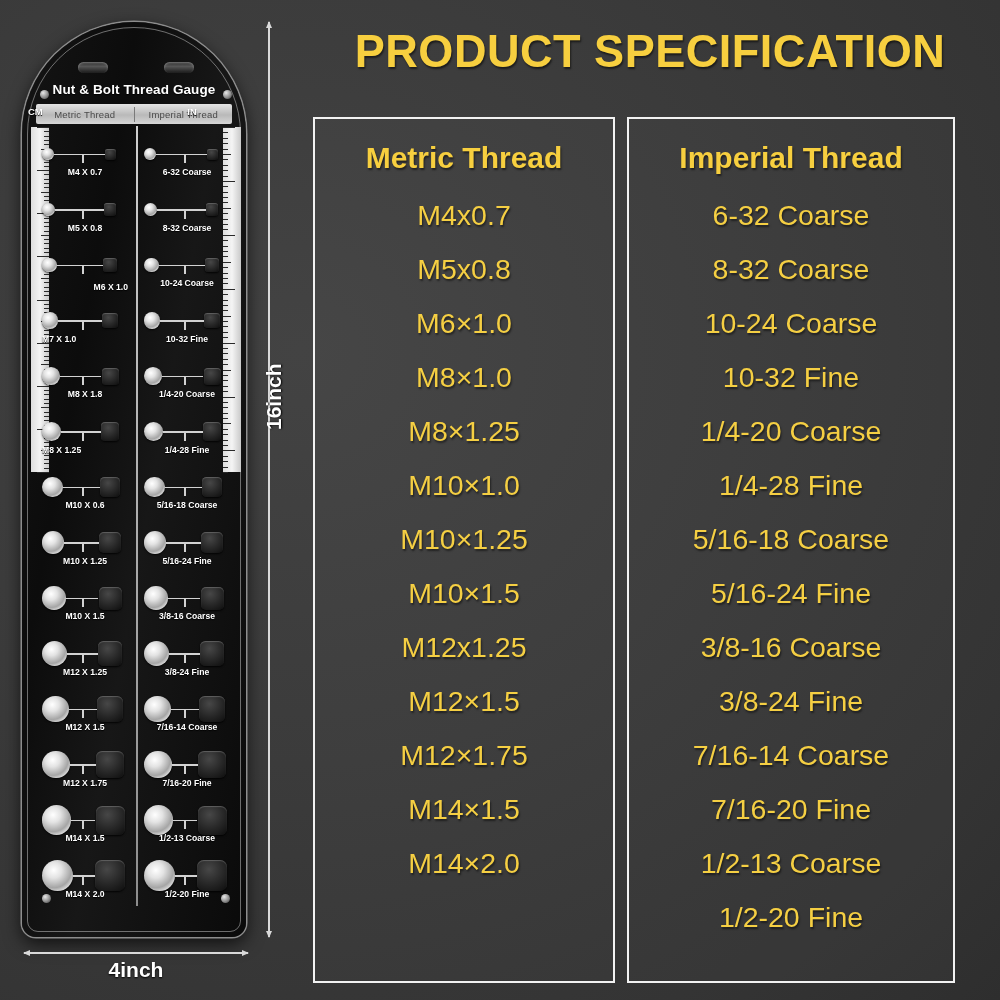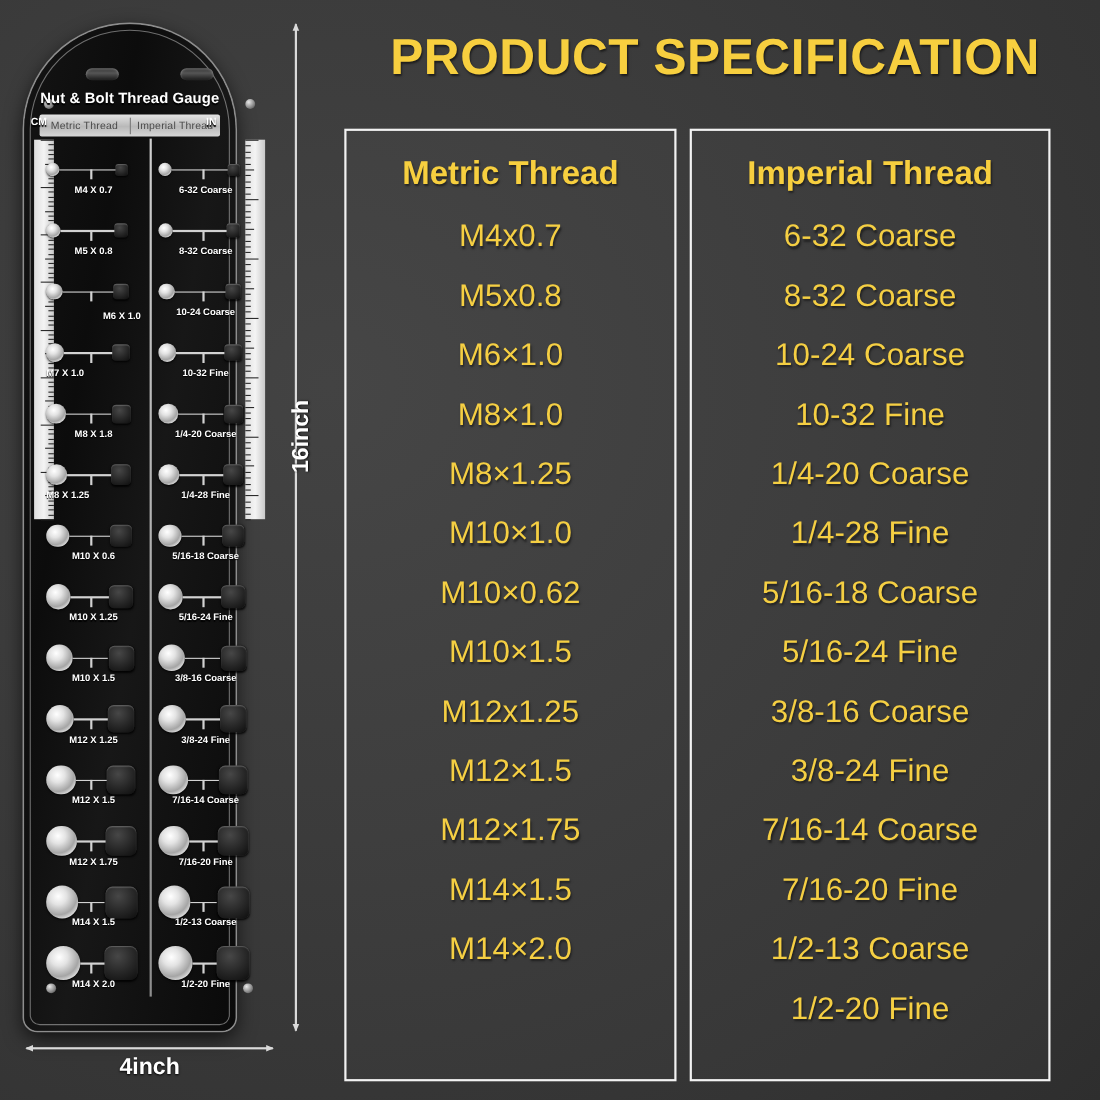--- a/index.html
+++ b/index.html
@@ -17,20 +17,21 @@
   }
 
   
   #photo{position:absolute;left:0;top:0;width:300px;height:1000px;}
 
   .gauge-body{
     position:absolute;left:22px;top:22px;width:192px;height:915px;
     background:linear-gradient(100deg,#141414 0%,#0c0c0c 30%,#171717 55%,#0a0a0a 100%);
     border-radius:112px 112px 14px 14px;
     box-shadow:0 0 0 1.5px #8d8d8d, 0 6px 18px rgba(0,0,0,.75);
+    padding-left:32px;
   }
   .gauge-inner-rim{
     position:absolute;left:5px;top:5px;right:5px;bottom:5px;
     border:1px solid rgba(190,190,190,.55);
     border-radius:108px 108px 11px 11px;
     pointer-events:none;
   }
   .slot{
     position:absolute;width:30px;height:11px;border-radius:6px;
     background:linear-gradient(180deg,#2c2c2c,#565656 40%,#1a1a1a);
@@ -526,21 +527,21 @@
 
   <div class="panel metric">
     <div class="panel-head">Metric Thread</div>
     <ul class="panel-list" id="metric-list">
         <li>M4x0.7</li>
         <li>M5x0.8</li>
         <li>M6×1.0</li>
         <li>M8×1.0</li>
         <li>M8×1.25</li>
         <li>M10×1.0</li>
-        <li>M10×0.62</li>
+        <li>M10×1.25</li>
         <li>M10×1.5</li>
         <li>M12x1.25</li>
         <li>M12×1.5</li>
         <li>M12×1.75</li>
         <li>M14×1.5</li>
         <li>M14×2.0</li>
       </ul>
   </div>
 
   <div class="panel imperial">

